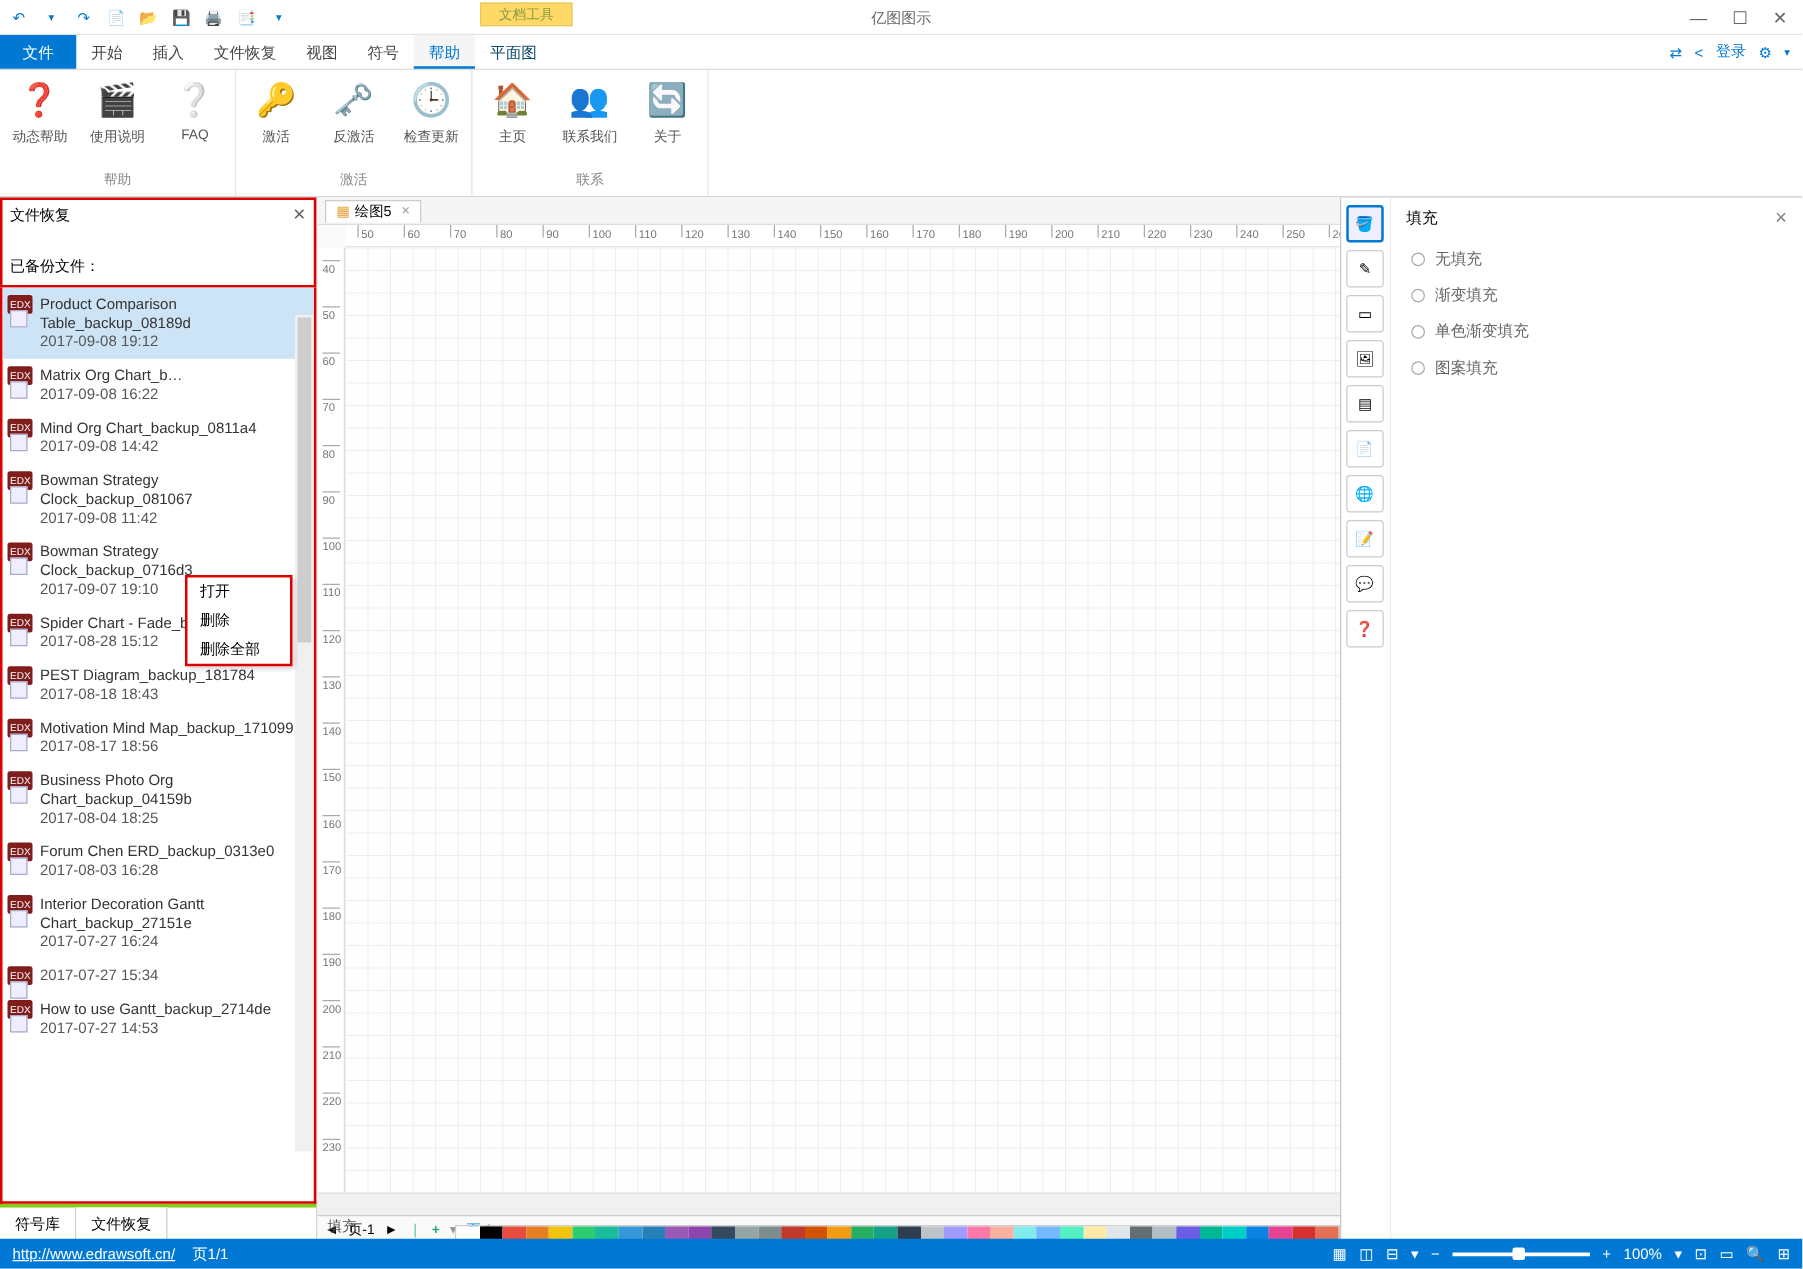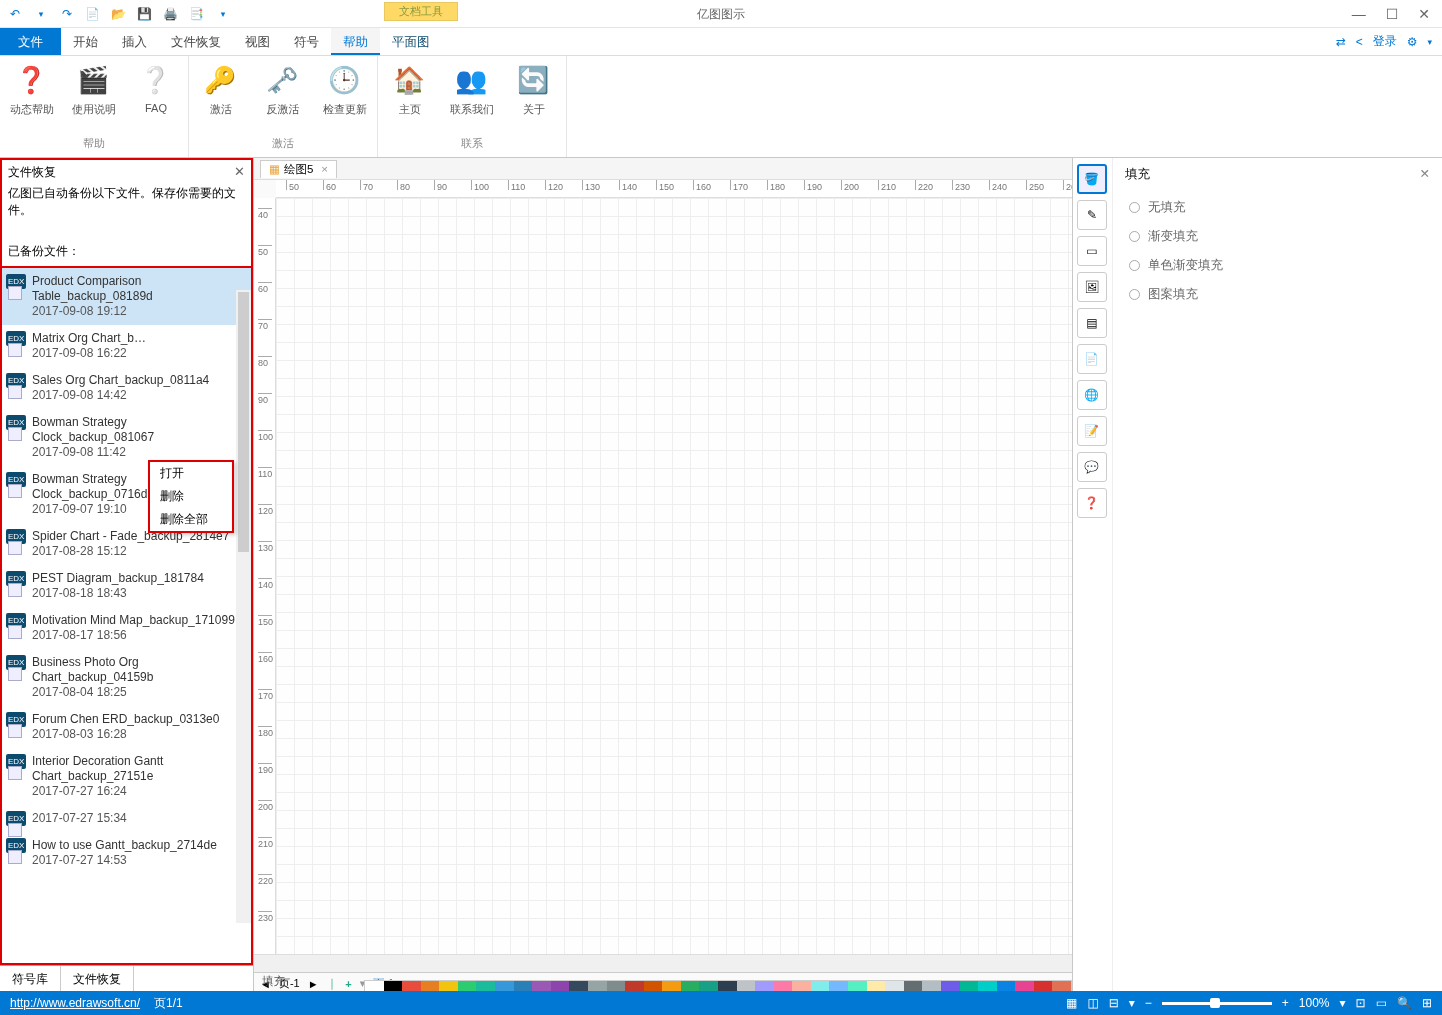--- a/index.html
+++ b/index.html
@@ -25,26 +25,26 @@
 .ribbon-group-label { text-align:center; font-size:11px; color:#888; margin-top:auto; padding-bottom:2px;}
 .workspace { display:flex; height:836px; position:relative;}
 .left-panel { width:254px; border-right:1px solid #c8c8c8; display:flex; flex-direction:column; position:relative;}
 .recovery-head { border:2px solid #d00; padding:4px 6px 6px; position:relative;}
 .recovery-head .title-row { display:flex; justify-content:space-between;}
 .close-x { cursor:pointer; color:#666; font-size:13px;}
 .recovery-list { flex:1; overflow:hidden; border:2px solid #d00; border-top:none; padding:0; position:relative;}
 .recov-item { padding:6px 8px 6px 30px; position:relative; line-height:15px; cursor:pointer;}
 .recov-item .name { color:#333;}
 .recov-item .time { color:#555;}
-.recov-item .badge { position:absolute; left:4px; top:6px; font-size:8px; background:#0c4a6e; color:#fff; padding:0 2px; border-radius:2px;}
+.recov-item .badge { position:absolute; left:4px; top:6px; font-size:8px; background:#7f1d1d; color:#fff; padding:0 2px; border-radius:2px;}
 .recov-item .thumb { position:absolute; left:6px; top:18px; width:14px; height:14px; border:1px solid #aac; background:#eef;}
 .recov-item.selected { background:#cde4f7;}
 .ctx-menu { position:absolute; left:148px; top:302px; background:#fff; border:1px solid #999; border:2px solid #d00; width:86px; z-index:100; box-shadow:2px 2px 4px rgba(0,0,0,.2);}
 .ctx-menu .mi { padding:3px 10px; font-size:12px; cursor:pointer;}
-.left-tabs { display:flex; border-top:1px solid #84cc16; margin-top:auto;}
+.left-tabs { display:flex; border-top:3px solid #84cc16; margin-top:auto;}
 .left-tab { padding:5px 12px; font-size:12px; border:1px solid #ccc; border-top:none; border-left:none; cursor:pointer;}
 .left-tab.active { background:#fff;}
 .canvas-area { flex:1; display:flex; flex-direction:column; position:relative; background:#fafafa;}
 .doc-tab { height:22px; display:flex; align-items:center; padding-left:6px; border-bottom:1px solid #ddd; background:#f5f5f5;}
 .doc-tab-item { background:#fff; border:1px solid #ccc; border-bottom:none; padding:1px 8px; font-size:11.5px; display:flex; align-items:center; gap:4px;}
 .ruler-h { height:18px; background:#fff; border-bottom:1px solid #ddd; position:relative; margin-left:22px; font-size:9px; color:#777; overflow:hidden;}
 .tick { position:absolute; top:0; border-left:1px solid #aaa; height:10px; padding-left:2px; padding-top:2px;}
 .canvas-body { flex:1; display:flex; position:relative; overflow:hidden;}
 .ruler-v { width:22px; background:#fff; border-right:1px solid #ddd; position:relative; font-size:9px; color:#777;}
 .vtick { position:absolute; left:4px; border-top:1px solid #aaa; width:14px; padding-top:1px;}
@@ -167,40 +167,39 @@
   </div>
 
 <div class="workspace">
 
   <div class="left-panel">
     <div class="recovery-head">
       <div class="title-row">
         <span>文件恢复</span>
         <span class="close-x">✕</span>
       </div>
-      <div style="margin-top:4px;">亿图已自动备份以下文件。保存你需要的文件。</div>
       <div style="margin-top:24px;">已备份文件：</div>
     </div>
     <div class="recovery-list" id="recov-list">
       <div class="recov-item selected">
           <span class="badge">EDX</span>
           <span class="thumb"></span>
           <div class="name">Product Comparison Table_backup_08189d</div>
           <div class="time">2017-09-08 19:12</div>
         </div>
         <div class="recov-item">
           <span class="badge">EDX</span>
           <span class="thumb"></span>
           <div class="name">Matrix Org Chart_b…</div>
           <div class="time">2017-09-08 16:22</div>
         </div>
         <div class="recov-item">
           <span class="badge">EDX</span>
           <span class="thumb"></span>
-          <div class="name">Sales Org Chart_backup_0811a4</div>
+          <div class="name">Mind Org Chart_backup_0811a4</div>
           <div class="time">2017-09-08 14:42</div>
         </div>
         <div class="recov-item">
           <span class="badge">EDX</span>
           <span class="thumb"></span>
           <div class="name">Bowman Strategy Clock_backup_081067</div>
           <div class="time">2017-09-08 11:42</div>
         </div>
         <div class="recov-item">
           <span class="badge">EDX</span>

